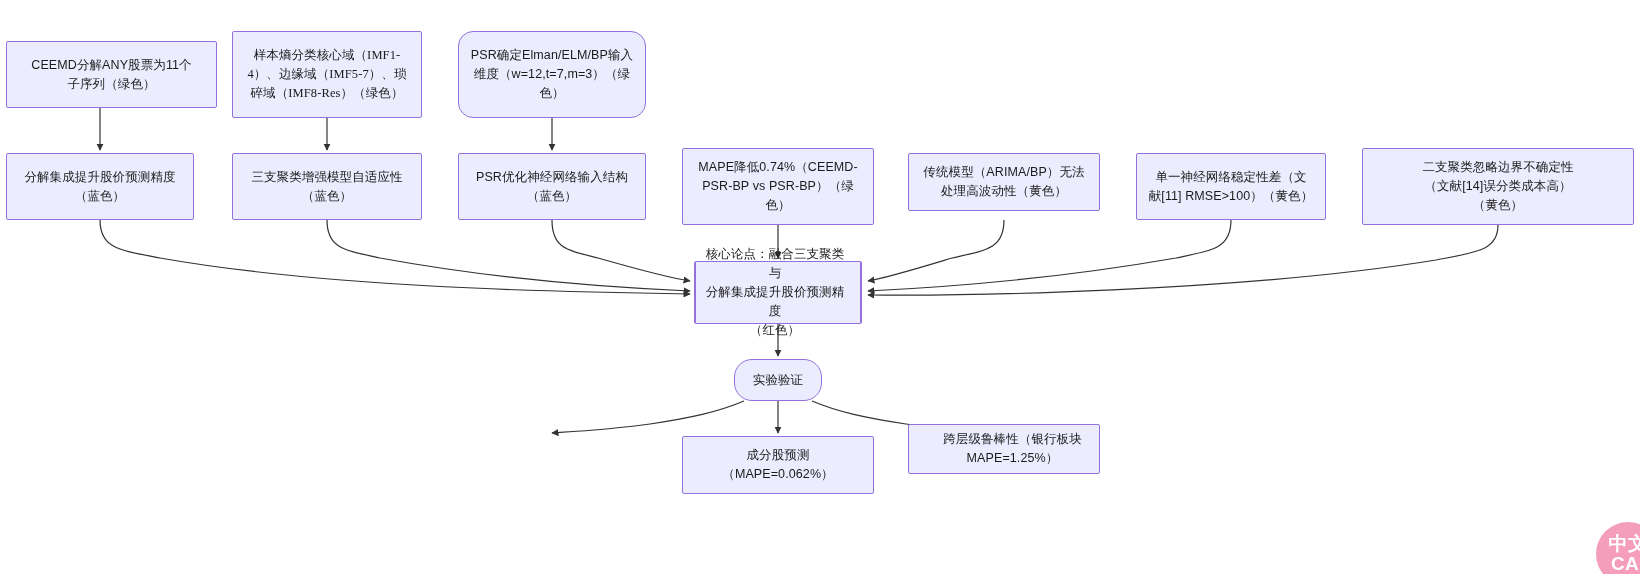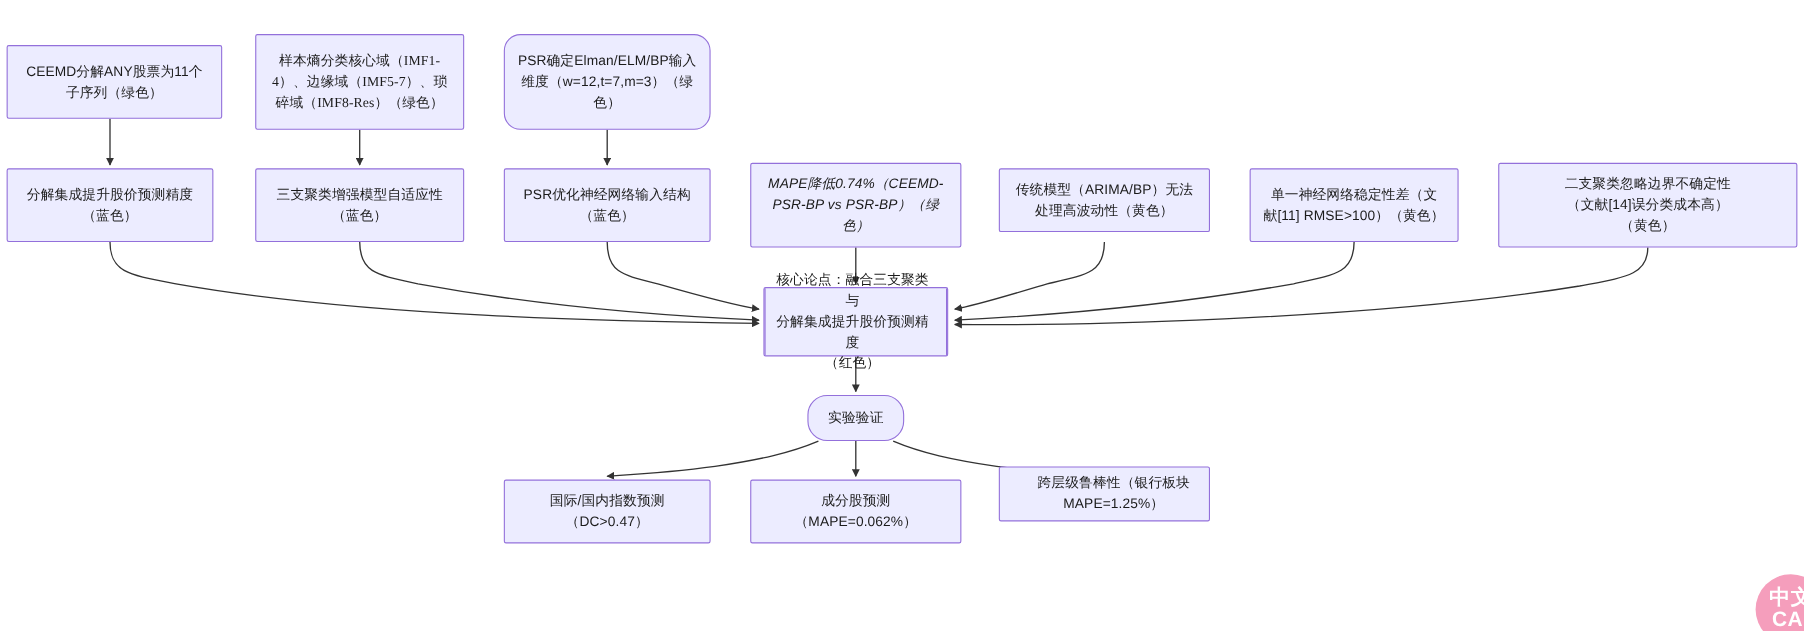--- a/index.html
+++ b/index.html
@@ -101,21 +101,21 @@
       <path d="M 1498 225 C 1498 250 1478 252 1436 260 C 1240 292 960 296 868 295"></path>
 
       <path d="M 778 324 L 778 356"></path>
 
       <path d="M 744 401 C 718 412 690 418 650 424 C 606 430 566 432 552 433"></path>
       <path d="M 778 401 L 778 433"></path>
       <path d="M 812 401 C 838 412 866 418 906 424 C 950 430 990 432 1004 433"></path>
     </g>
   </svg>
 
-  <div class="node" style="left:6px; top:41px; width:196px; height:67px;">
+  <div class="node" style="left:6px; top:41px; width:211px; height:67px;">
     <span class="node-label">CEEMD分解ANY股票为11个
 子序列（绿色）</span>
   </div>
 
   <div class="node" style="left:232px; top:31px; width:190px; height:87px;font-family:Liberation Serif, serif;">
     <span class="node-label">样本熵分类核心域（IMF1-
 4）、边缘域（IMF5-7）、琐
 碎域（IMF8-Res）（绿色）</span>
   </div>
 
@@ -133,21 +133,21 @@
   <div class="node" style="left:232px; top:153px; width:190px; height:67px;">
     <span class="node-label">三支聚类增强模型自适应性
 （蓝色）</span>
   </div>
 
   <div class="node" style="left:458px; top:153px; width:188px; height:67px;">
     <span class="node-label">PSR优化神经网络输入结构
 （蓝色）</span>
   </div>
 
-  <div class="node" style="left:682px; top:148px; width:192px; height:77px;font-style:italic;">
+  <div class="node" style="left:682px; top:148px; width:192px; height:77px;">
     <span class="node-label">MAPE降低0.74%（CEEMD-
 PSR-BP vs PSR-BP）（绿
 色）</span>
   </div>
 
   <div class="node" style="left:908px; top:153px; width:192px; height:58px;">
     <span class="node-label">传统模型（ARIMA/BP）无法
 处理高波动性（黄色）</span>
   </div>
 
@@ -165,24 +165,20 @@
   <div class="node node-core" style="left:694px; top:261px; width:168px; height:63px;">
     <span class="node-label">核心论点：融合三支聚类与
 分解集成提升股价预测精度
 （红色）</span>
   </div>
 
   <div class="node" style="left:734px; top:359px; width:88px; height:42px;border-radius:18px;">
     <span class="node-label">实验验证</span>
   </div>
 
-  <div class="node" style="left:458px; top:436px; width:188px; height:58px;">
-    <span class="node-label">国际/国内指数预测
-（DC&gt;0.47）</span>
-  </div>
 
   <div class="node" style="left:682px; top:436px; width:192px; height:58px;">
     <span class="node-label">成分股预测
 （MAPE=0.062%）</span>
   </div>
 
   <div class="node" style="left:908px; top:424px; width:192px; height:50px;padding-left:25px;">
     <span class="node-label">跨层级鲁棒性（银行板块
 MAPE=1.25%）</span>
   </div>

